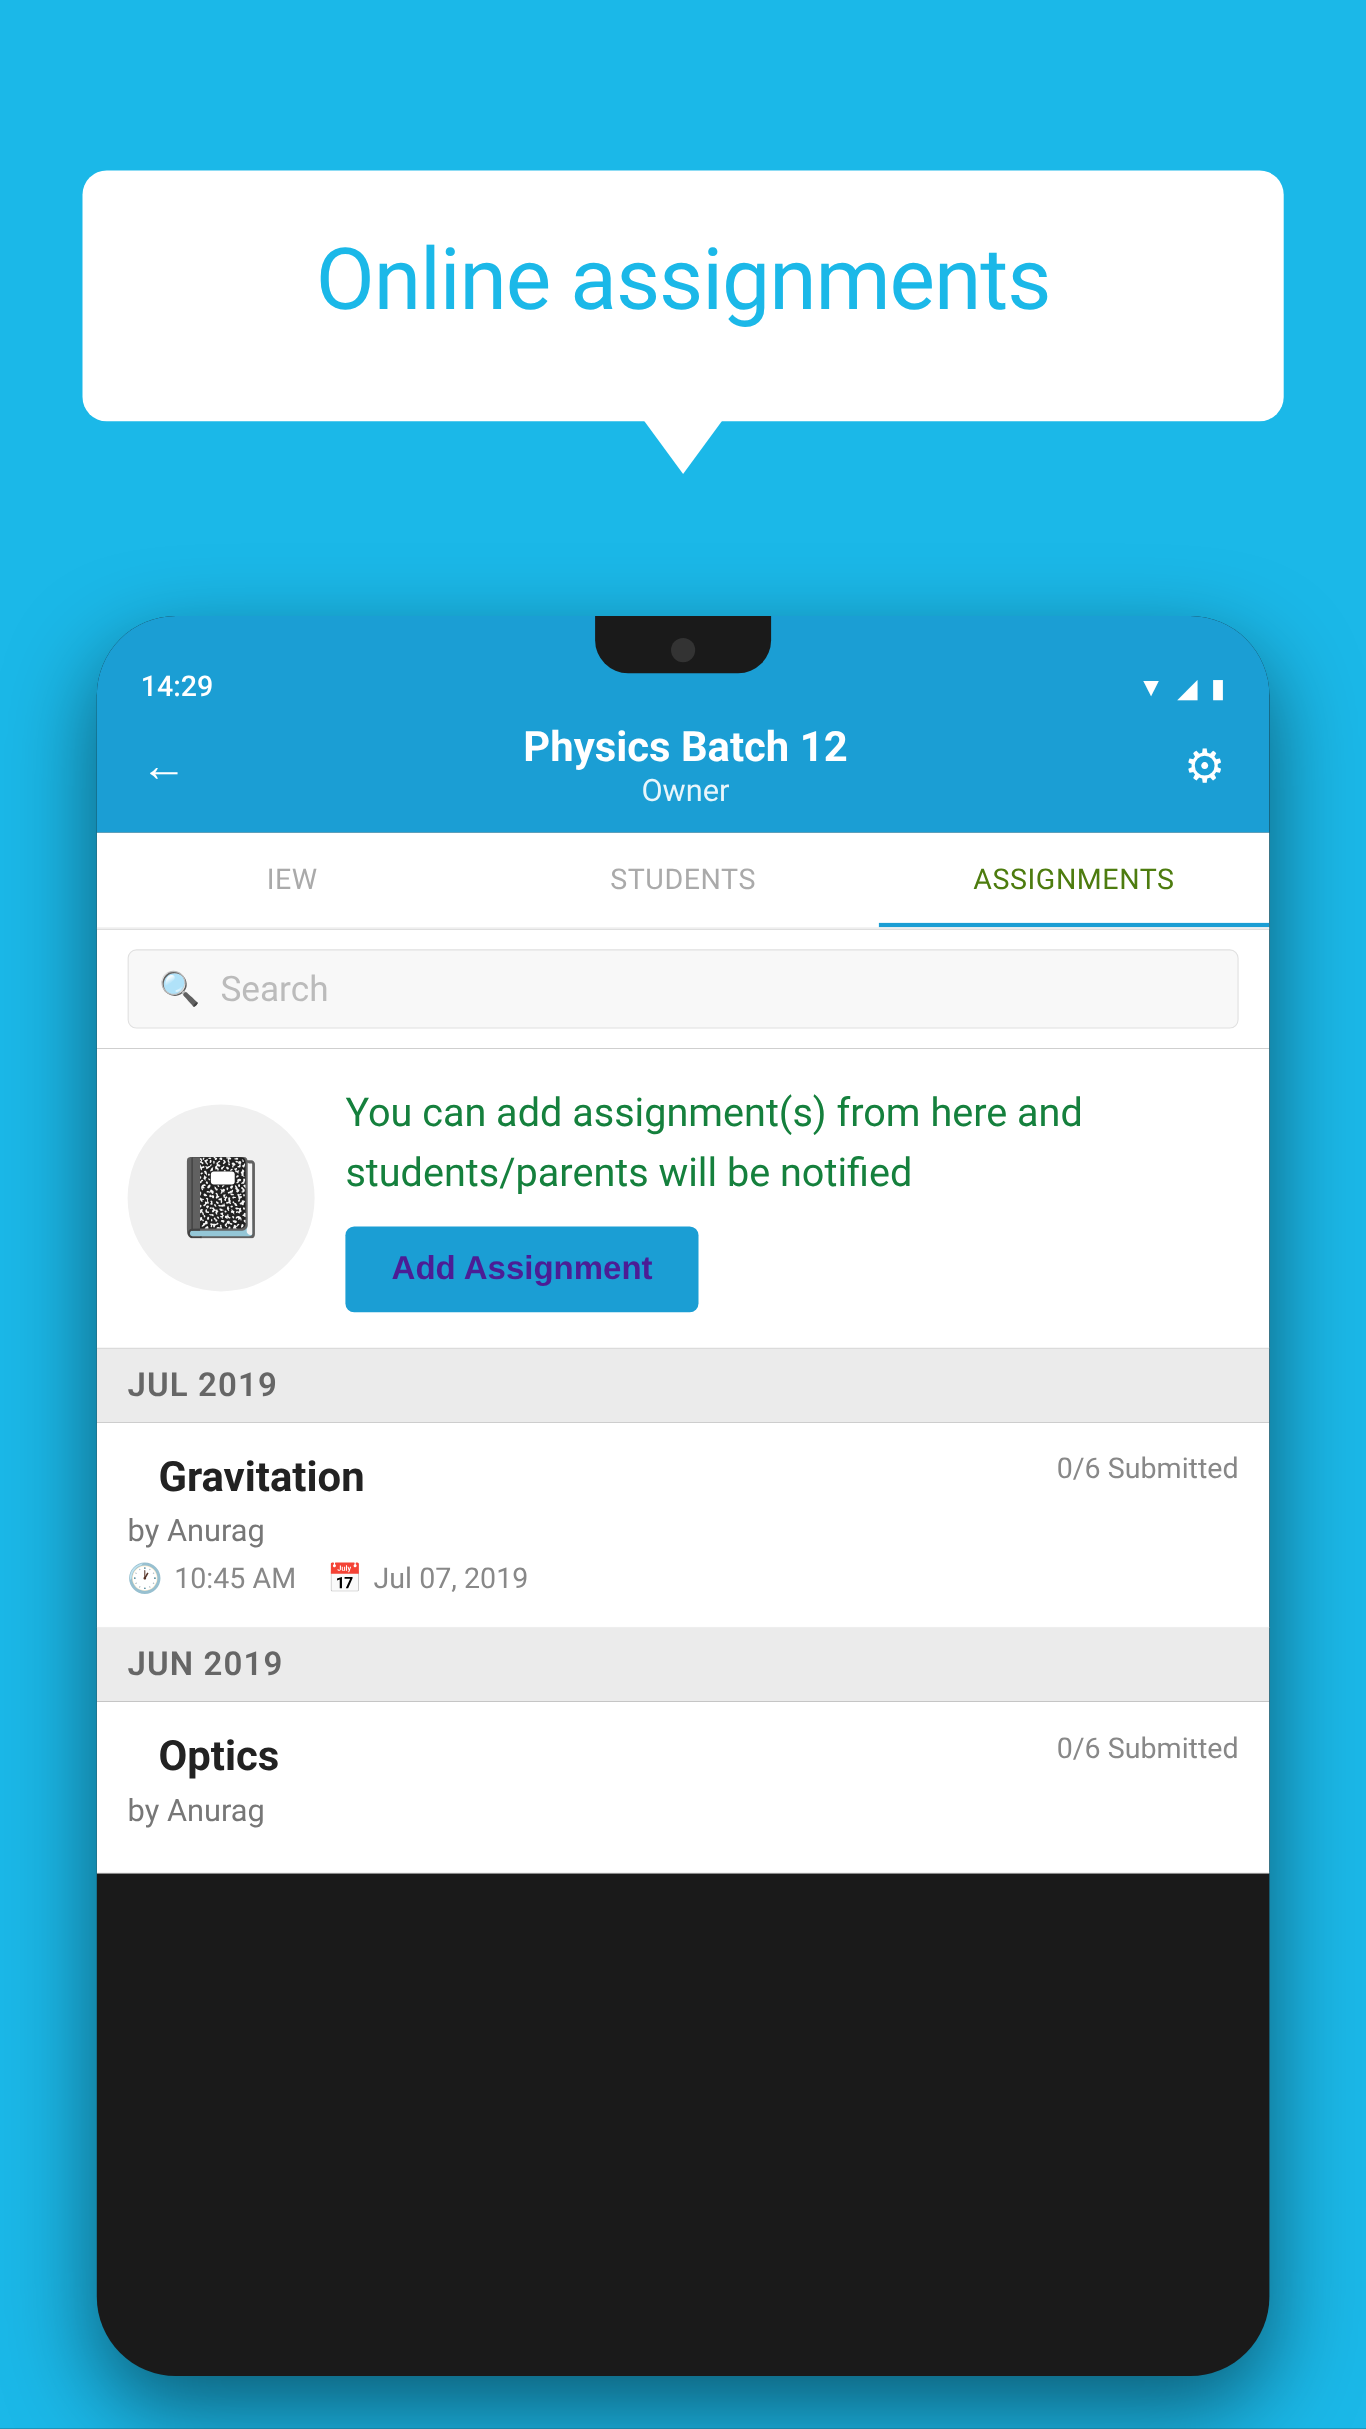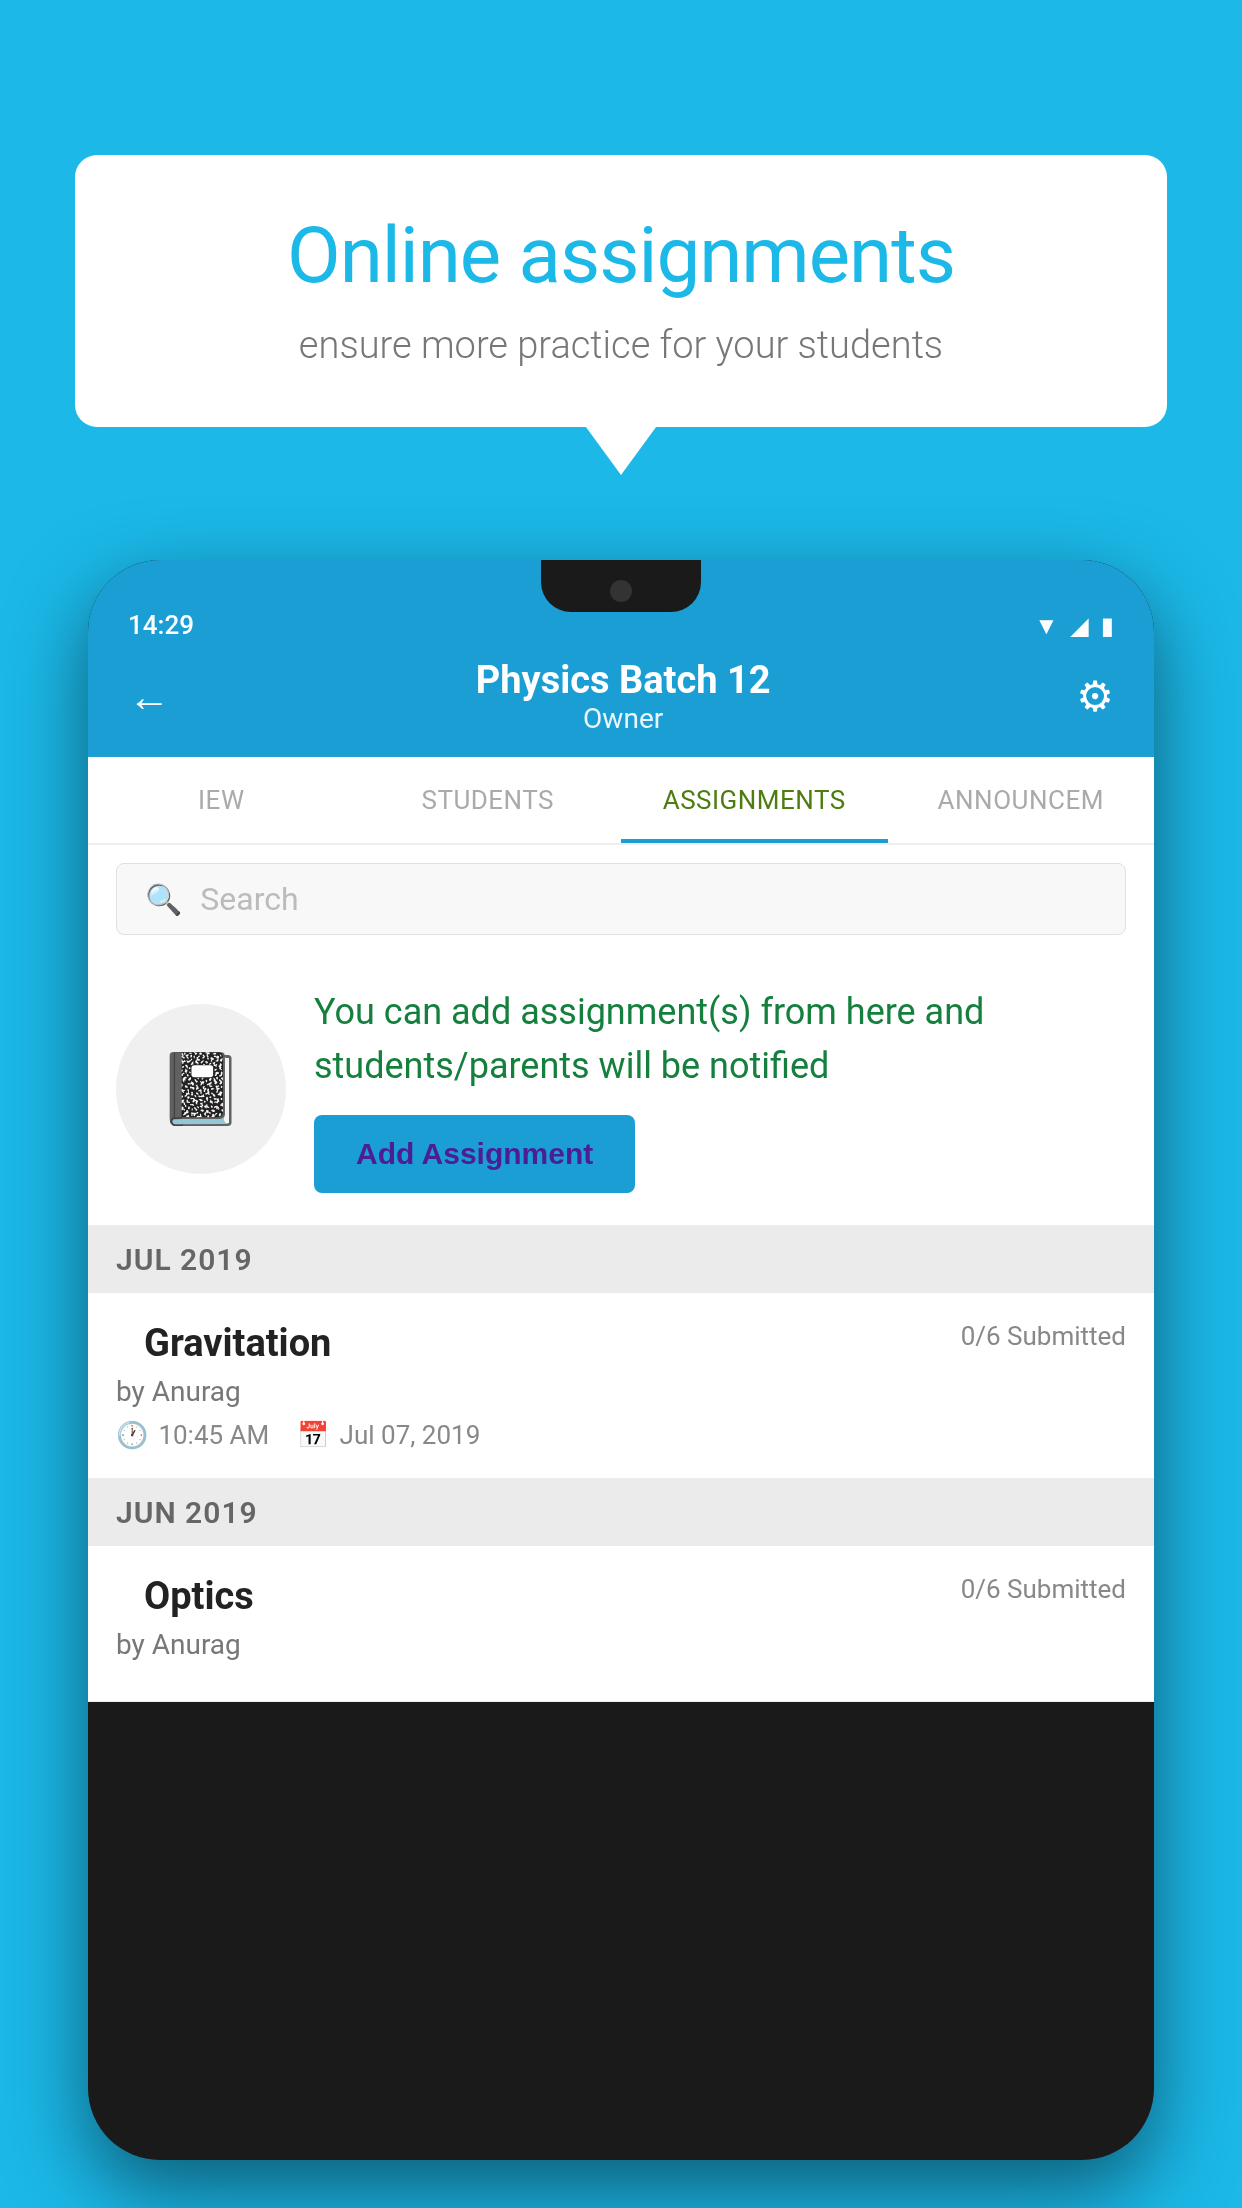--- a/index.html
+++ b/index.html
@@ -333,21 +333,20 @@
       font-size: 26px;
       color: #888;
     }
   </style>
 </head>
 <body>
 
 <div class="speech-bubble-container">
   <div class="speech-bubble">
     <h1>Online assignments</h1>
-    <p>ensure more practice for your students</p>
   </div>
 </div>
 
 <div class="phone-wrapper">
   <div class="phone">
 
     <div class="phone-top-bar">
       <span class="status-time">14:29</span>
       <div class="phone-notch">
         <div class="phone-notch-camera"></div>
@@ -370,23 +369,20 @@
 
     <div class="tabs-container">
       <div class="tab">
         <span>IEW</span>
       </div>
       <div class="tab">
         <span>STUDENTS</span>
       </div>
       <div class="tab active">
         <span>ASSIGNMENTS</span>
-      </div>
-      <div class="tab">
-        <span>ANNOUNCEM</span>
       </div>
     </div>
 
     <div class="search-bar-container">
       <div class="search-bar">
         <span class="search-icon-svg">🔍</span>
         <span class="search-text">Search</span>
       </div>
     </div>
 

